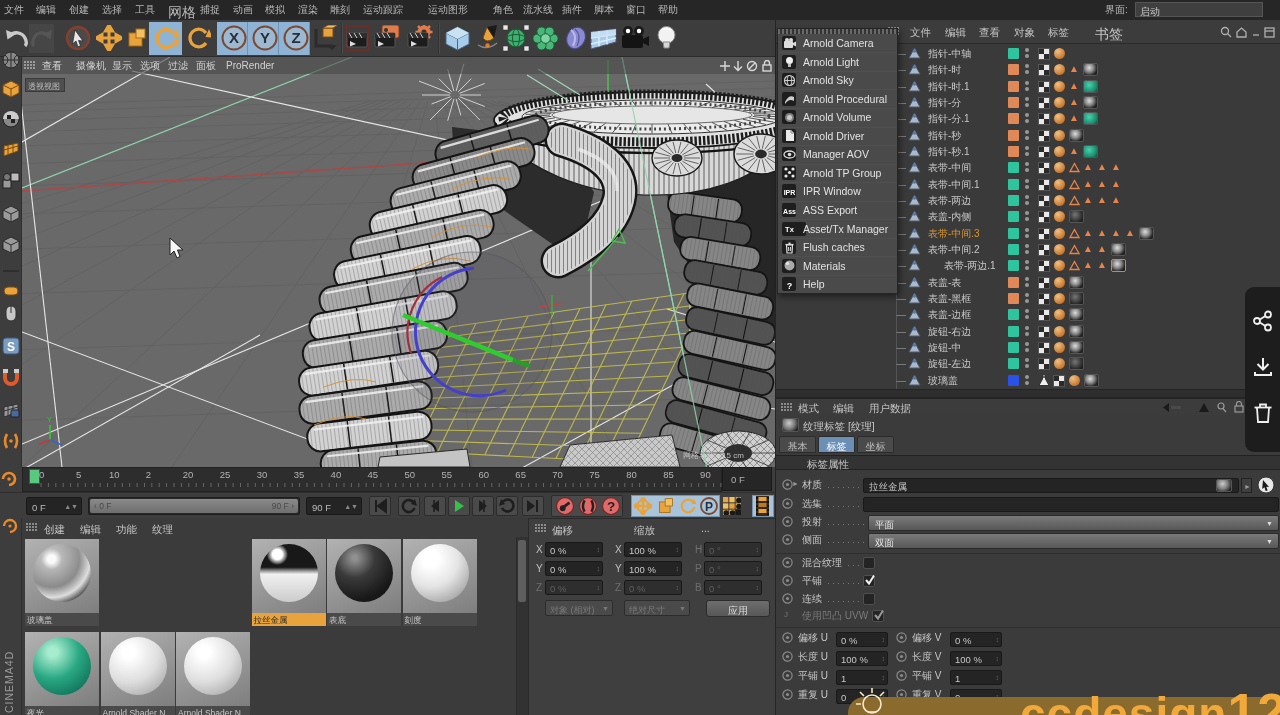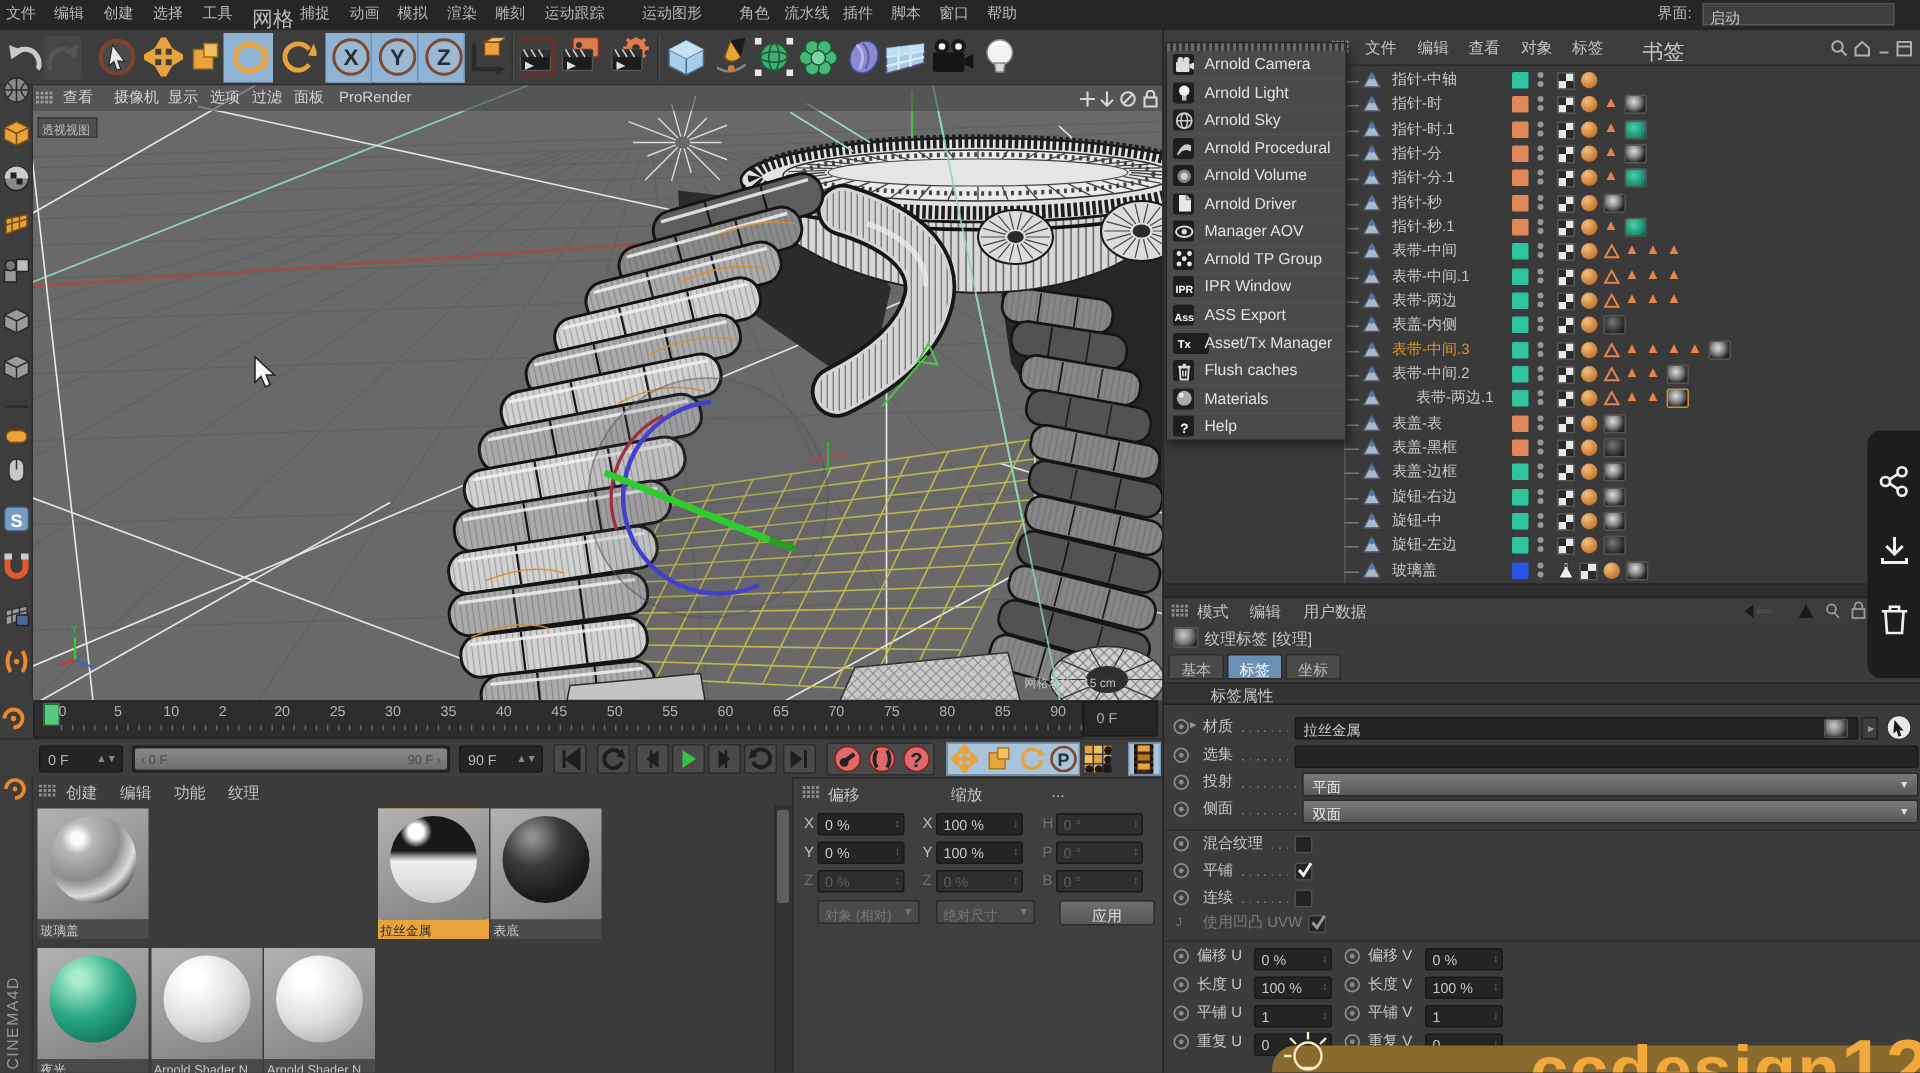--- a/index.html
+++ b/index.html
@@ -976,20 +976,26 @@
         <div class="ab" style="left:8px;top:5px;width:58px;height:58px;border-radius:50%;background:radial-gradient(circle at 30% 18%,#fff 0 8%,rgba(255,255,255,.45) 13%,transparent 17%),linear-gradient(180deg,#181818 0 40%,#909090 46%,#f0f0f0 52%,#cccccc 100%)"></div>
       </div>
       <div class="ab" style="left:0;top:74px;width:74px;height:13px;background:#e8a33c;color:#2a2a2a;font-size:8.5px;padding:2px 0 0 2px;overflow:hidden;white-space:nowrap">拉丝金属</div>
     </div>
     <div class="ab" style="left:327.0px;top:21px;width:74px;height:87px;">
       <div class="ab" style="left:0;top:0;width:74px;height:74px;background:linear-gradient(155deg,#b2b2b2,#7e7e7e)">
         <div class="ab" style="left:8px;top:5px;width:58px;height:58px;border-radius:50%;background:radial-gradient(circle at 34% 24%,#909090 0 4%,#3a3a3a 34%,#181818 72%)"></div>
       </div>
       <div class="ab" style="left:0;top:74px;width:74px;height:13px;background:#4a4a4a;color:#c8c8c8;font-size:8.5px;padding:2px 0 0 2px;overflow:hidden;white-space:nowrap">表底</div>
     </div>
+    <div class="ab" style="left:402.5px;top:21px;width:74px;height:87px;">
+      <div class="ab" style="left:0;top:0;width:74px;height:74px;background:linear-gradient(155deg,#b2b2b2,#7e7e7e)">
+        <div class="ab" style="left:8px;top:5px;width:58px;height:58px;border-radius:50%;background:radial-gradient(circle at 34% 26%,#ffffff 0 14%,#e4e4e4 48%,#9c9c9c 88%)"></div>
+      </div>
+      <div class="ab" style="left:0;top:74px;width:74px;height:13px;background:#4a4a4a;color:#c8c8c8;font-size:8.5px;padding:2px 0 0 2px;overflow:hidden;white-space:nowrap">刻度</div>
+    </div>
     <div class="ab" style="left:25.0px;top:114px;width:74px;height:87px;">
       <div class="ab" style="left:0;top:0;width:74px;height:74px;background:linear-gradient(155deg,#b2b2b2,#7e7e7e)">
         <div class="ab" style="left:8px;top:5px;width:58px;height:58px;border-radius:50%;background:radial-gradient(circle at 34% 26%,#a8ecd0 0 8%,#2aa883 46%,#0f7058 85%)"></div>
       </div>
       <div class="ab" style="left:0;top:74px;width:74px;height:13px;background:#4a4a4a;color:#c8c8c8;font-size:8.5px;padding:2px 0 0 2px;overflow:hidden;white-space:nowrap">夜光</div>
     </div>
     <div class="ab" style="left:100.5px;top:114px;width:74px;height:87px;">
       <div class="ab" style="left:0;top:0;width:74px;height:74px;background:linear-gradient(155deg,#b2b2b2,#7e7e7e)">
         <div class="ab" style="left:8px;top:5px;width:58px;height:58px;border-radius:50%;background:radial-gradient(circle at 34% 26%,#fff 0 11%,#dedede 52%,#a8a8a8 88%)"></div>
       </div>

